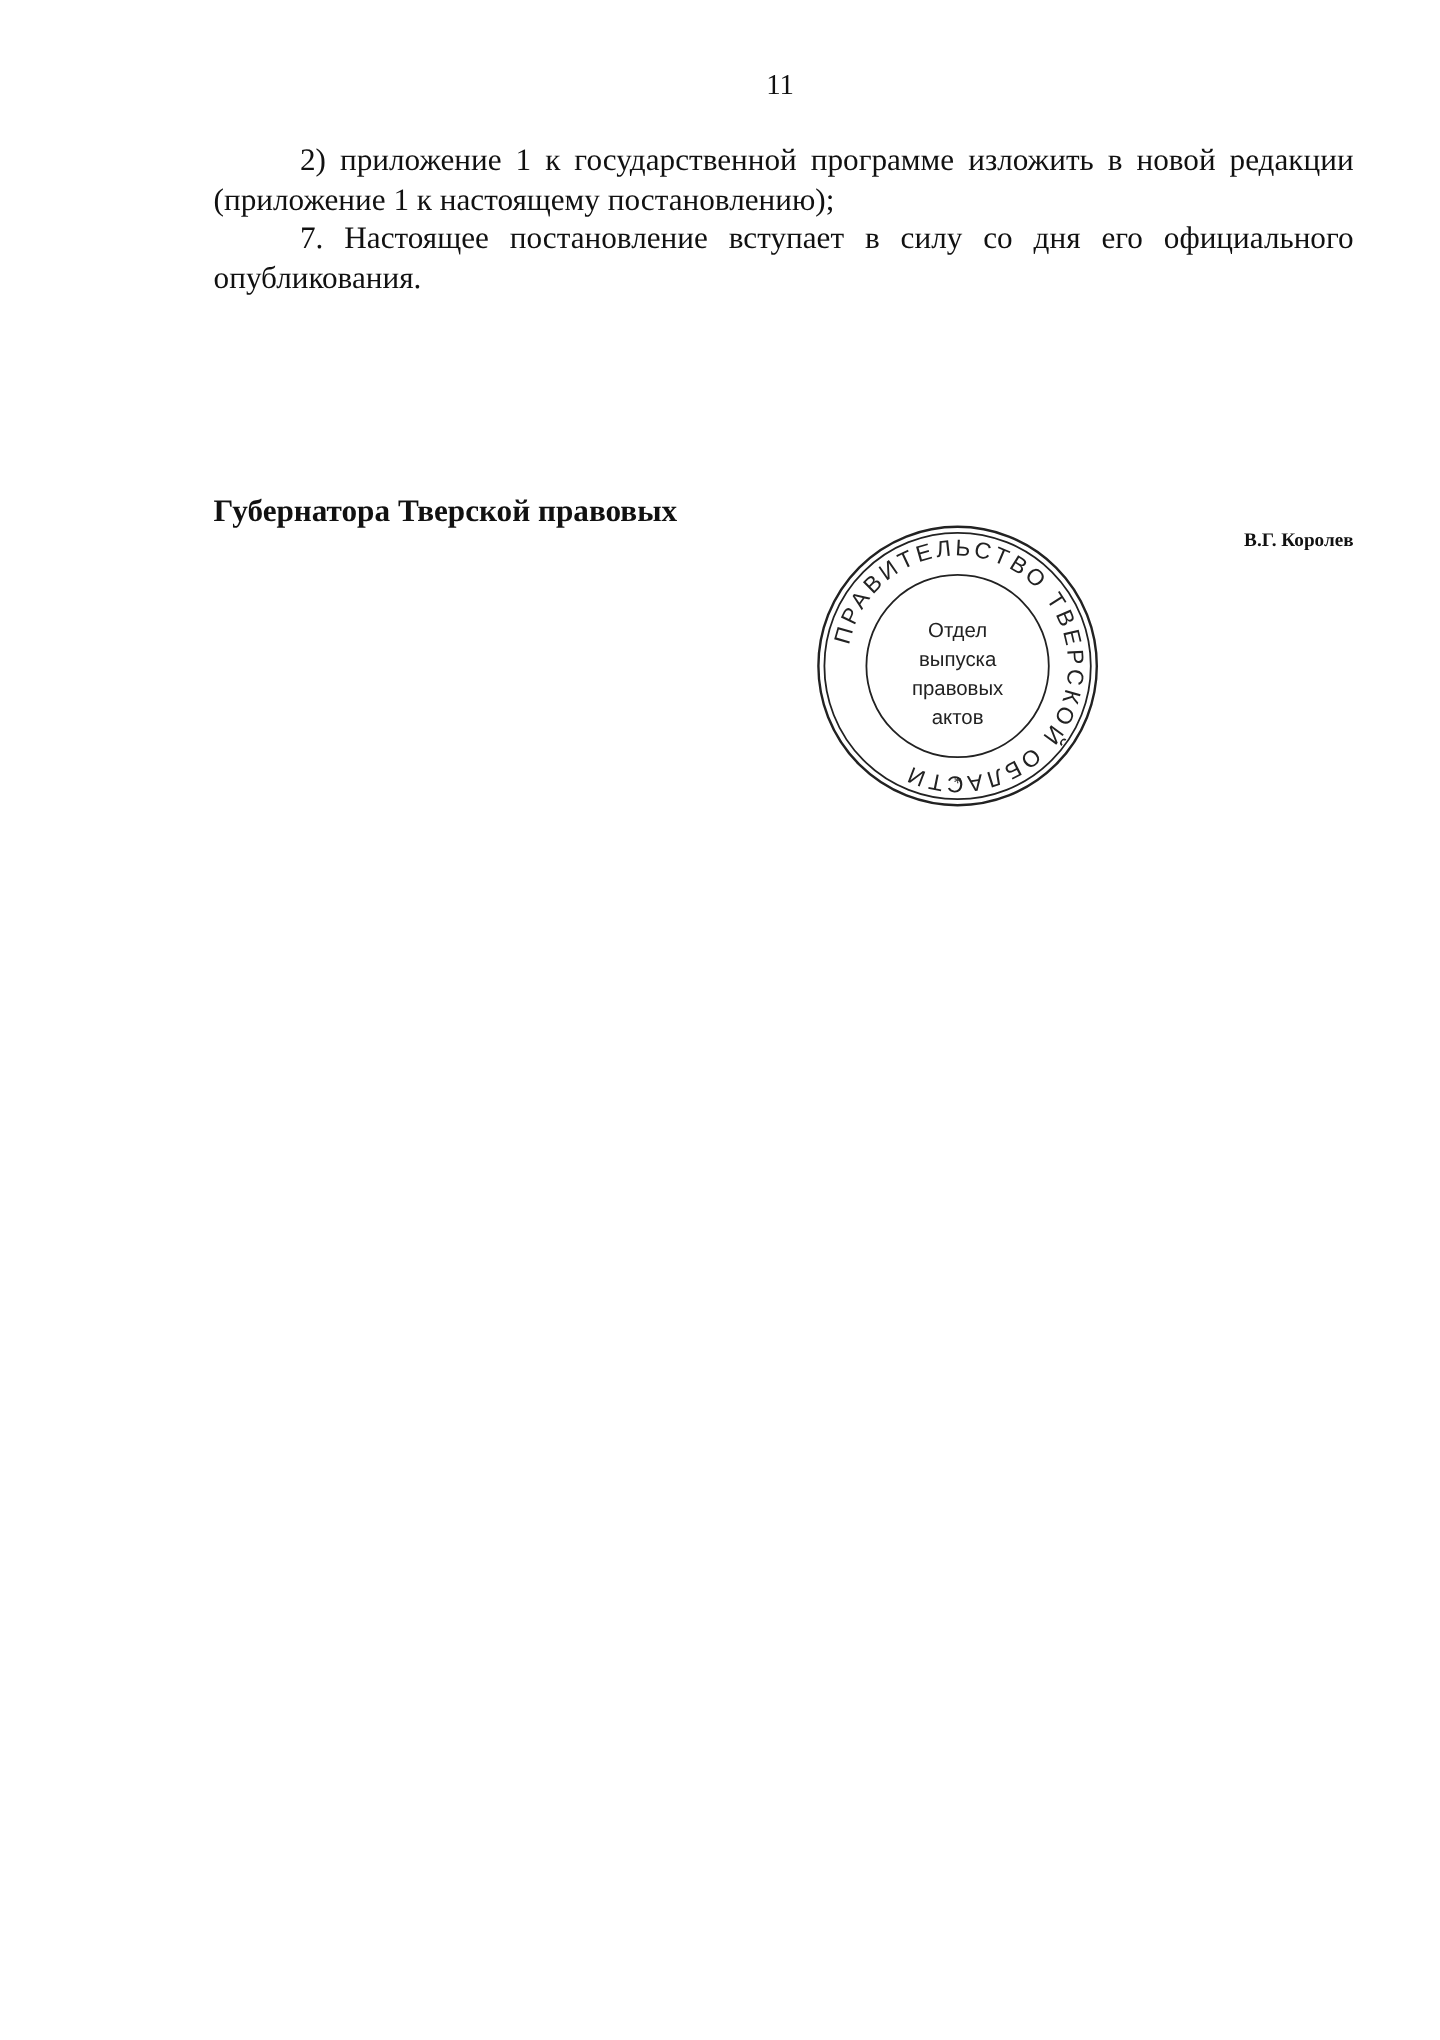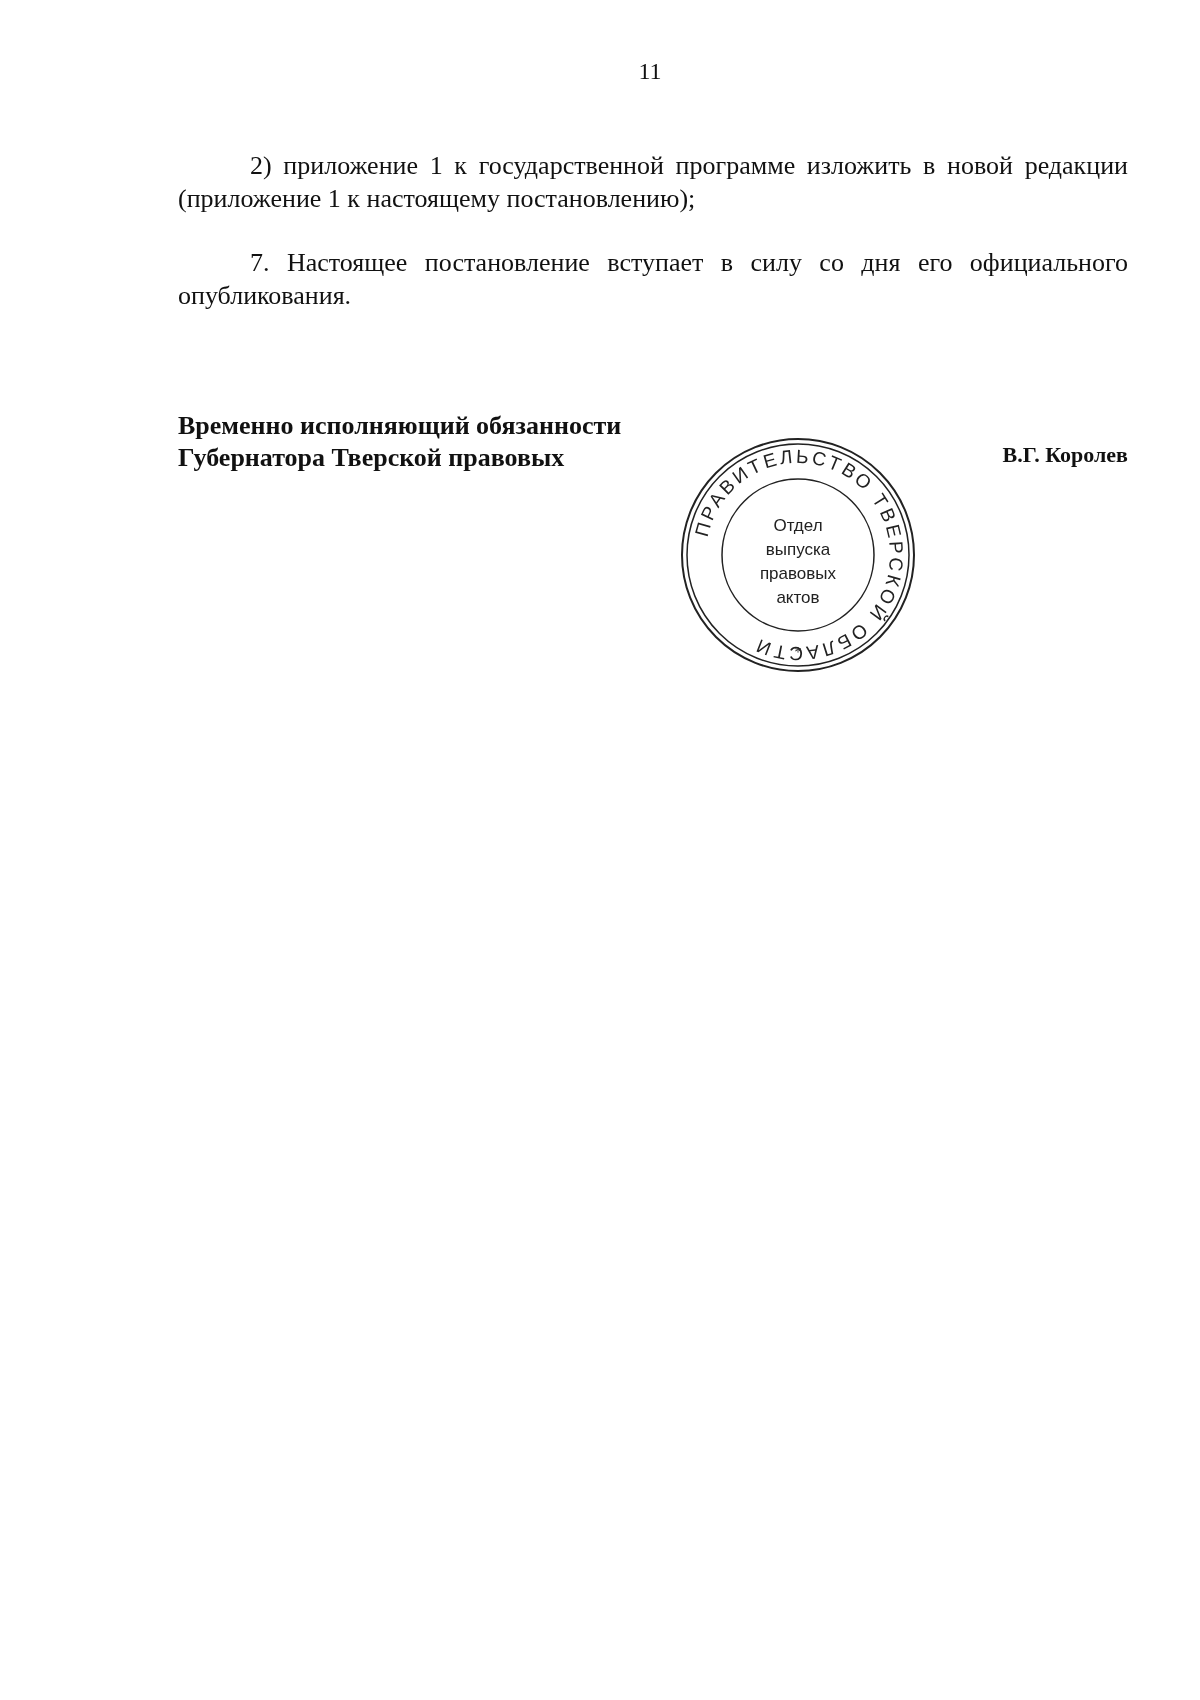--- a/index.html
+++ b/index.html
@@ -1,37 +1,36 @@
 <!DOCTYPE html>
 <html><head>
 <meta charset="utf-8">
 <style>
   html, body { margin:0; padding:0; background:#fff; }
   body { width:1200px; height:1700px; position:relative; overflow:hidden; font-family:"Liberation Serif", serif; color:#111; }
   .page-num { position:absolute; top:58px; left:0; width:1300px; text-align:center; font-size:24px; }
   .body-text { position:absolute; top:118px; left:178px; width:950px; font-size:26px; line-height:32.5px; }
-  .para { text-align:justify; text-align-last:left;margin-top:32px; }
+  .para { text-align:justify; text-align-last:left; }
   .indent { text-indent:72px; }
   .sig { position:absolute; top:410px; left:178px; font-weight:bold; font-size:26px; line-height:32px; }
-  .sig-name { position:absolute; top:442px; right:72px; font-weight:bold; font-size:22px; }
+  .sig-name { position:absolute; top:442px; right:72px; font-weight:bold; font-size:16px; }
   .stamp { position:absolute; left:678px; top:435px; width:240px; height:240px; }
   .stamp-inner-text { font-family:"Liberation Sans", sans-serif; }
 </style>
 </head>
 <body>
 
 <div class="page-num">11</div>
 
 <div class="body-text">
   <div class="para indent">2) приложение 1 к государственной программе изложить в новой редакции (приложение 1 к настоящему постановлению);</div>
   <div class="para indent">7. Настоящее постановление вступает в силу со дня его официального опубликования.</div>
 </div>
 
 <div class="sig">
-  <div>Временно исполняющий обязанности</div>
   <div>Губернатора Тверской правовых</div>
 </div>
 <div class="sig-name">В.Г. Королев</div>
 
 <svg class="stamp" viewBox="0 0 240 240">
   <defs>
     <path id="ringPath" d="M 120,120 m -92,0 a 92,92 0 1,1 184,0 a 92,92 0 1,1 -184,0"></path>
   </defs>
   <circle cx="120" cy="120" r="116" fill="none" stroke="#222" stroke-width="2"></circle>
   <circle cx="120" cy="120" r="111" fill="none" stroke="#222" stroke-width="1.5"></circle>

